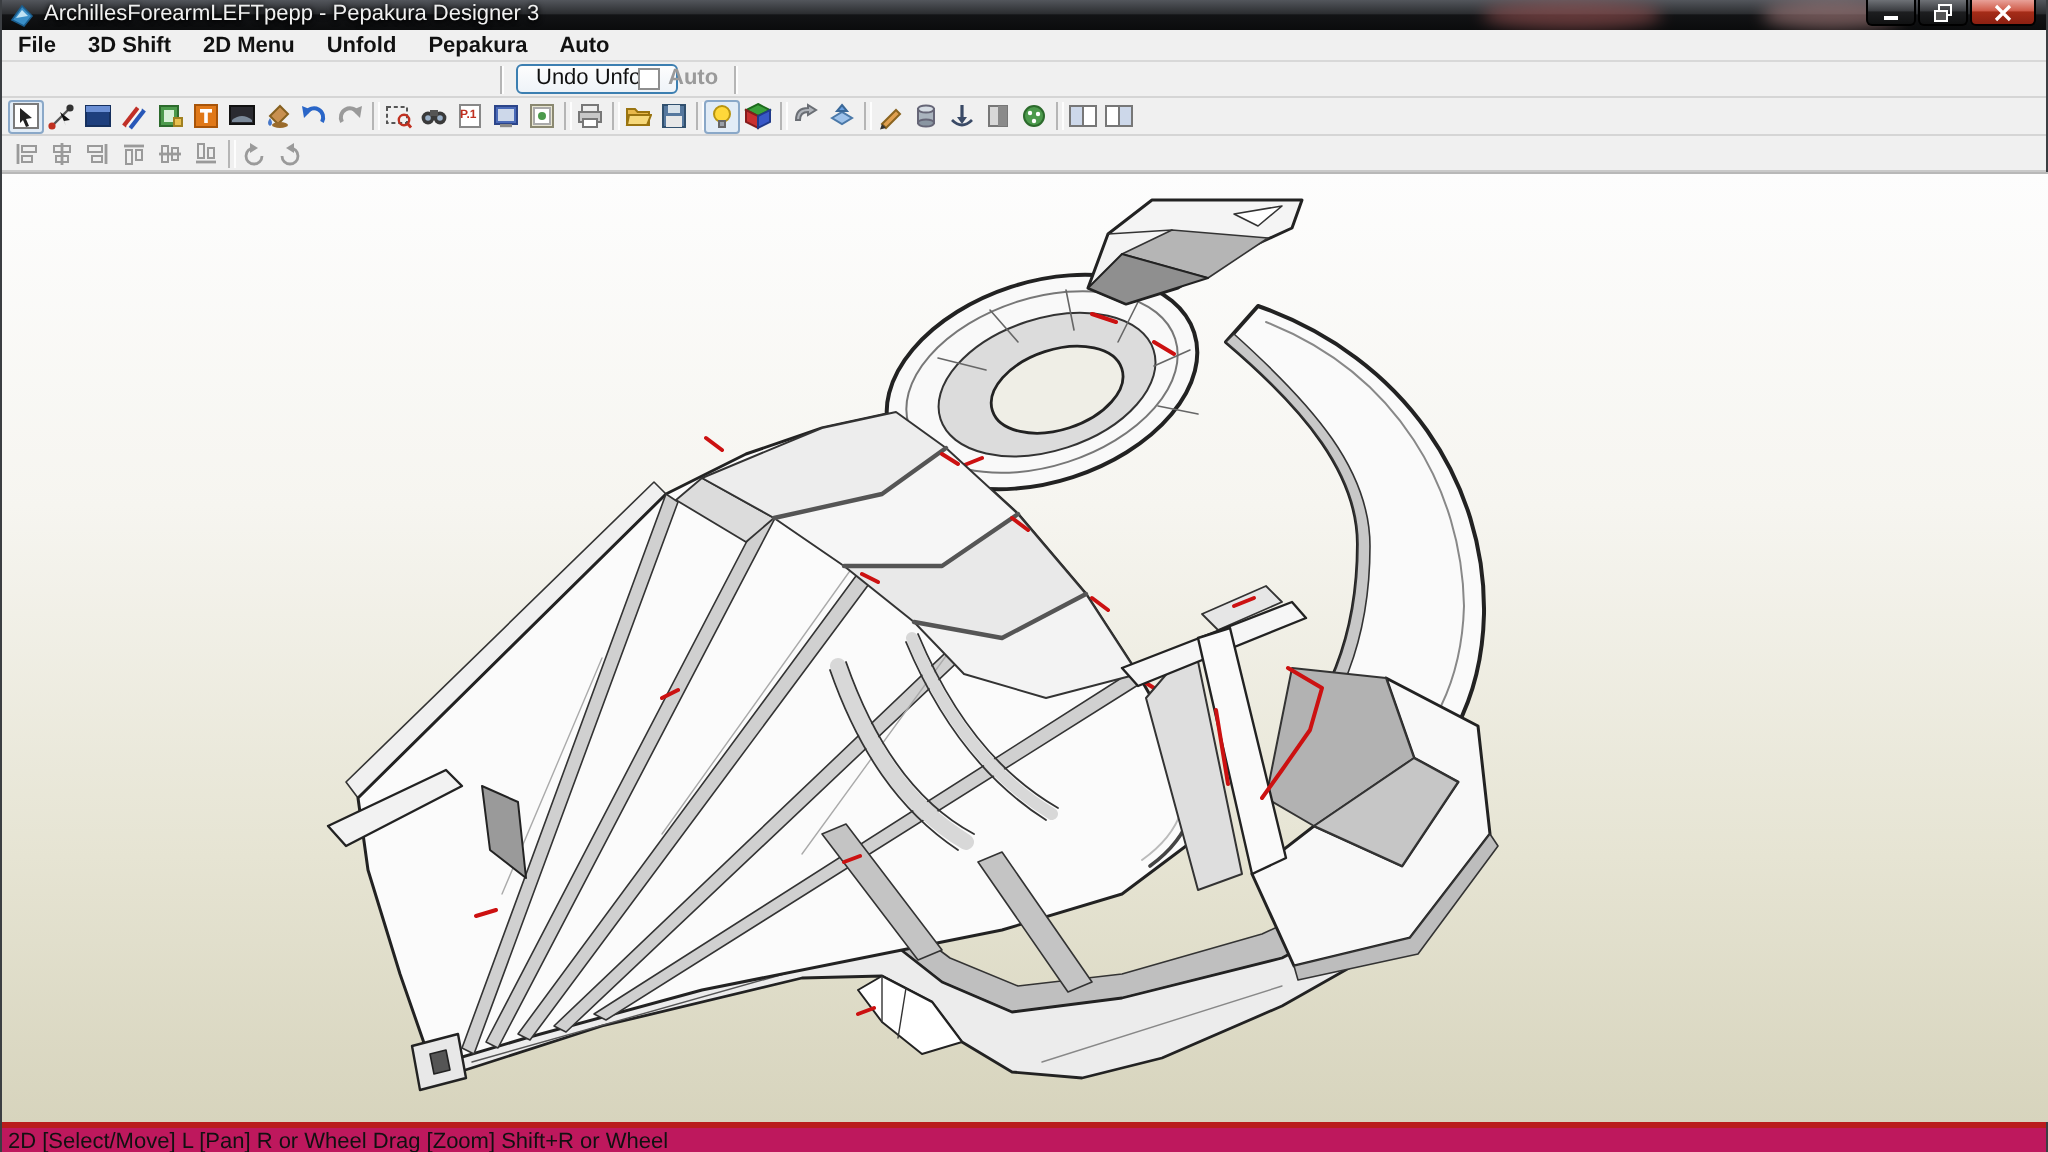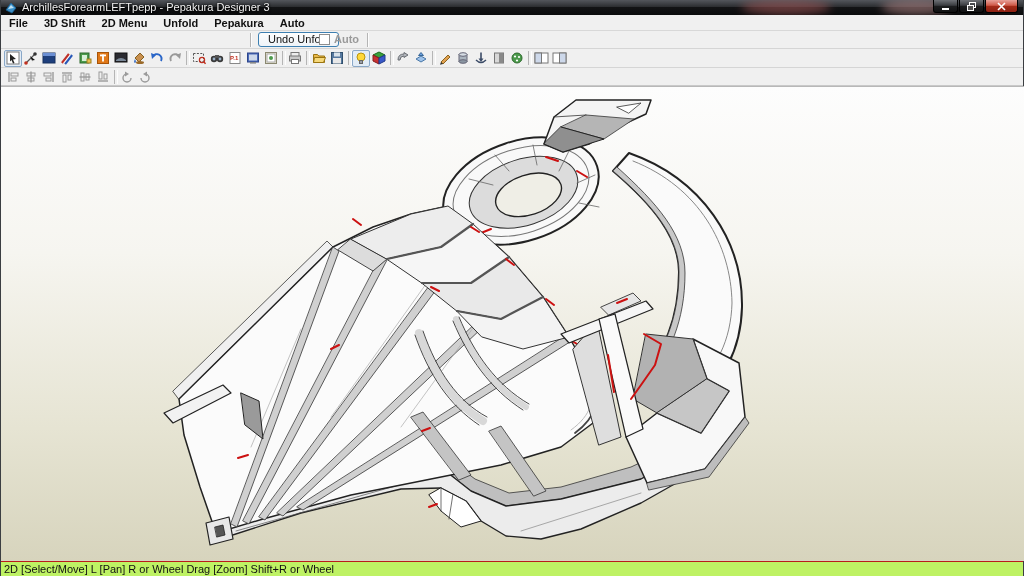--- a/index.html
+++ b/index.html
@@ -63,21 +63,21 @@
     line-height:6px; font-weight:bold; }
 
   
   #viewport { position:absolute; left:0; top:86px; width:1024px; height:475px;
     background:linear-gradient(#fdfdfd 0%, #f6f5f0 35%, #e6e4d3 72%, #d7d4bd 100%);
     border-top:1px solid #b8b8b8; }
   #model-svg { position:absolute; left:0; top:0; }
 
   
   #statusbar { position:absolute; left:0; top:561px; width:100%; height:15px;
-    background:#bef264; border-top:1px solid #b91c1c; font-size:11px; color:#111;text-decoration:underline; }
+    background:#be185d; border-top:3px solid #b91c1c; font-size:11px; color:#111;text-decoration:underline; }
   #status-left { position:absolute; left:3px; top:1px; white-space:nowrap; }
   #status-right { position:absolute; left:692px; right:8px; top:0; height:13px;
     border:1px solid; border-color:#9a9a9a #fff #fff #9a9a9a; text-align:center;
     line-height:12px; white-space:nowrap; }
 </style>
 </head>
 <body>
 
 <div id="app">
 

